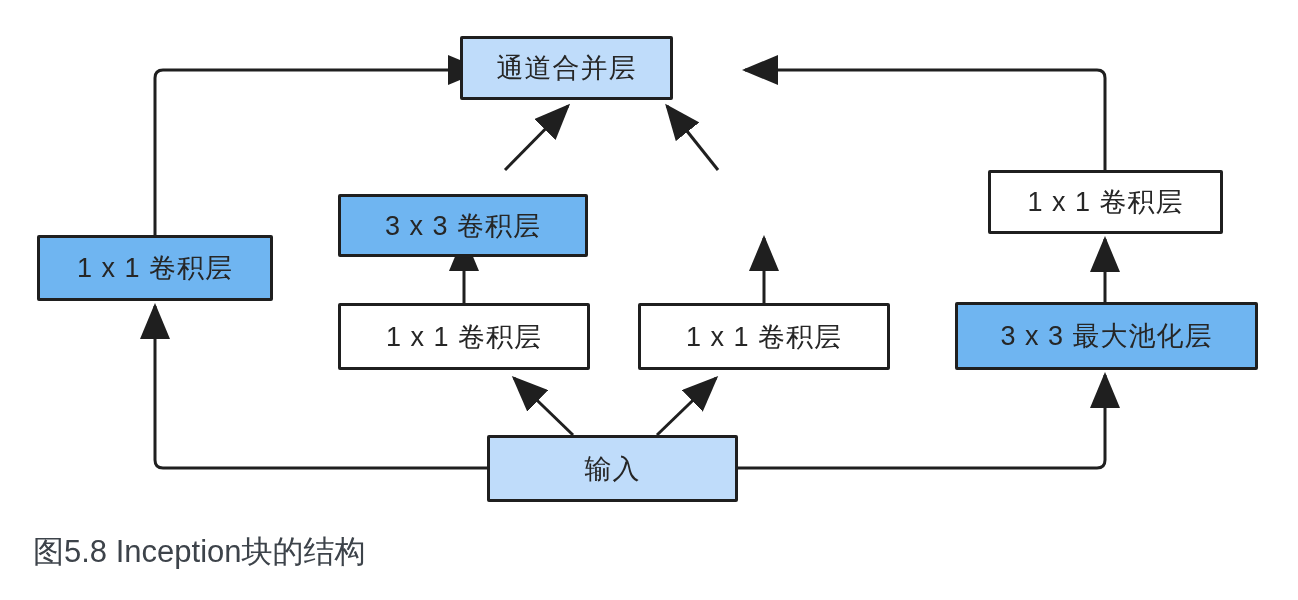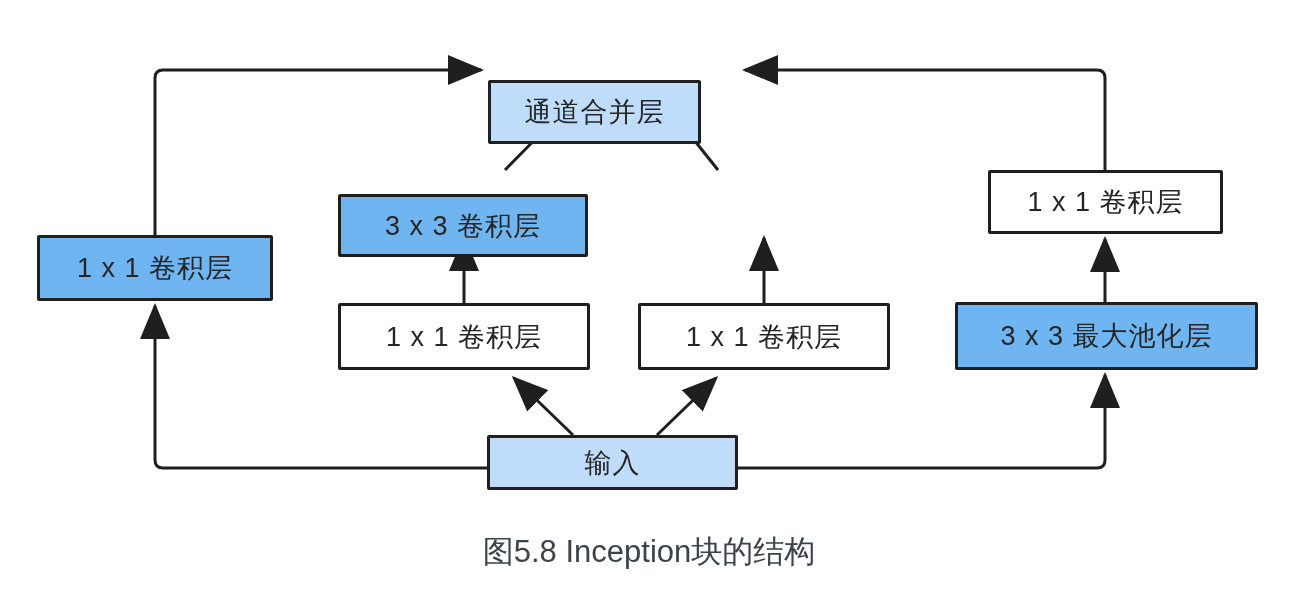--- a/index.html
+++ b/index.html
@@ -43,37 +43,38 @@
     justify-content: center;
     font-size: 27px;
     letter-spacing: 1px;
     color: var(--node-text);
     white-space: nowrap;
   }
   .node.light { background: var(--light-blue); }
   .node.dark  { background: var(--dark-blue); }
   .node.white { background: var(--box-white); }
 
-  .node-concat          { left: 488px;  top: 36px;  width: 213px; height: 64px; margin-top: 44px; }
+  .node-concat          { left: 460px;  top: 36px;  width: 213px; height: 64px; }
   .node-conv3x3         { left: 338px;  top: 170px; width: 250px; height: 63px; margin-top: 24px; }
   .node-conv5x5         { left: 638px;  top: 170px; width: 252px; height: 63px; }
   .node-conv1x1-right   { left: 988px;  top: 170px; width: 235px; height: 64px; }
   .node-conv1x1-left    { left: 37px;   top: 235px; width: 236px; height: 66px; }
   .node-conv1x1-midleft { left: 338px;  top: 303px; width: 252px; height: 67px; }
   .node-conv1x1-midright{ left: 638px;  top: 303px; width: 252px; height: 67px; }
   .node-maxpool         { left: 955px;  top: 302px; width: 303px; height: 68px; }
-  .node-input           { left: 487px;  top: 435px; width: 251px; height: 55px; }
+  .node-input           { left: 487px;  top: 435px; width: 251px; height: 67px; }
 
   .caption {
     position: absolute;
     left: 0; top: 531px;
     width: 1298px;
-    text-align: center;
+    text-align: left;
     font-size: 31px;
     color: var(--caption-text);
+    padding-left: 33px;
   }
 </style>
 </head>
 <body>
 
 <div class="canvas">
 
   <svg class="edges-layer" viewBox="0 0 1298 600" xmlns="http://www.w3.org/2000/svg">
     <defs>
       <marker id="arrow" viewBox="0 0 12 10" refX="11" refY="5" markerWidth="12" markerHeight="10" orient="auto-start-reverse">

